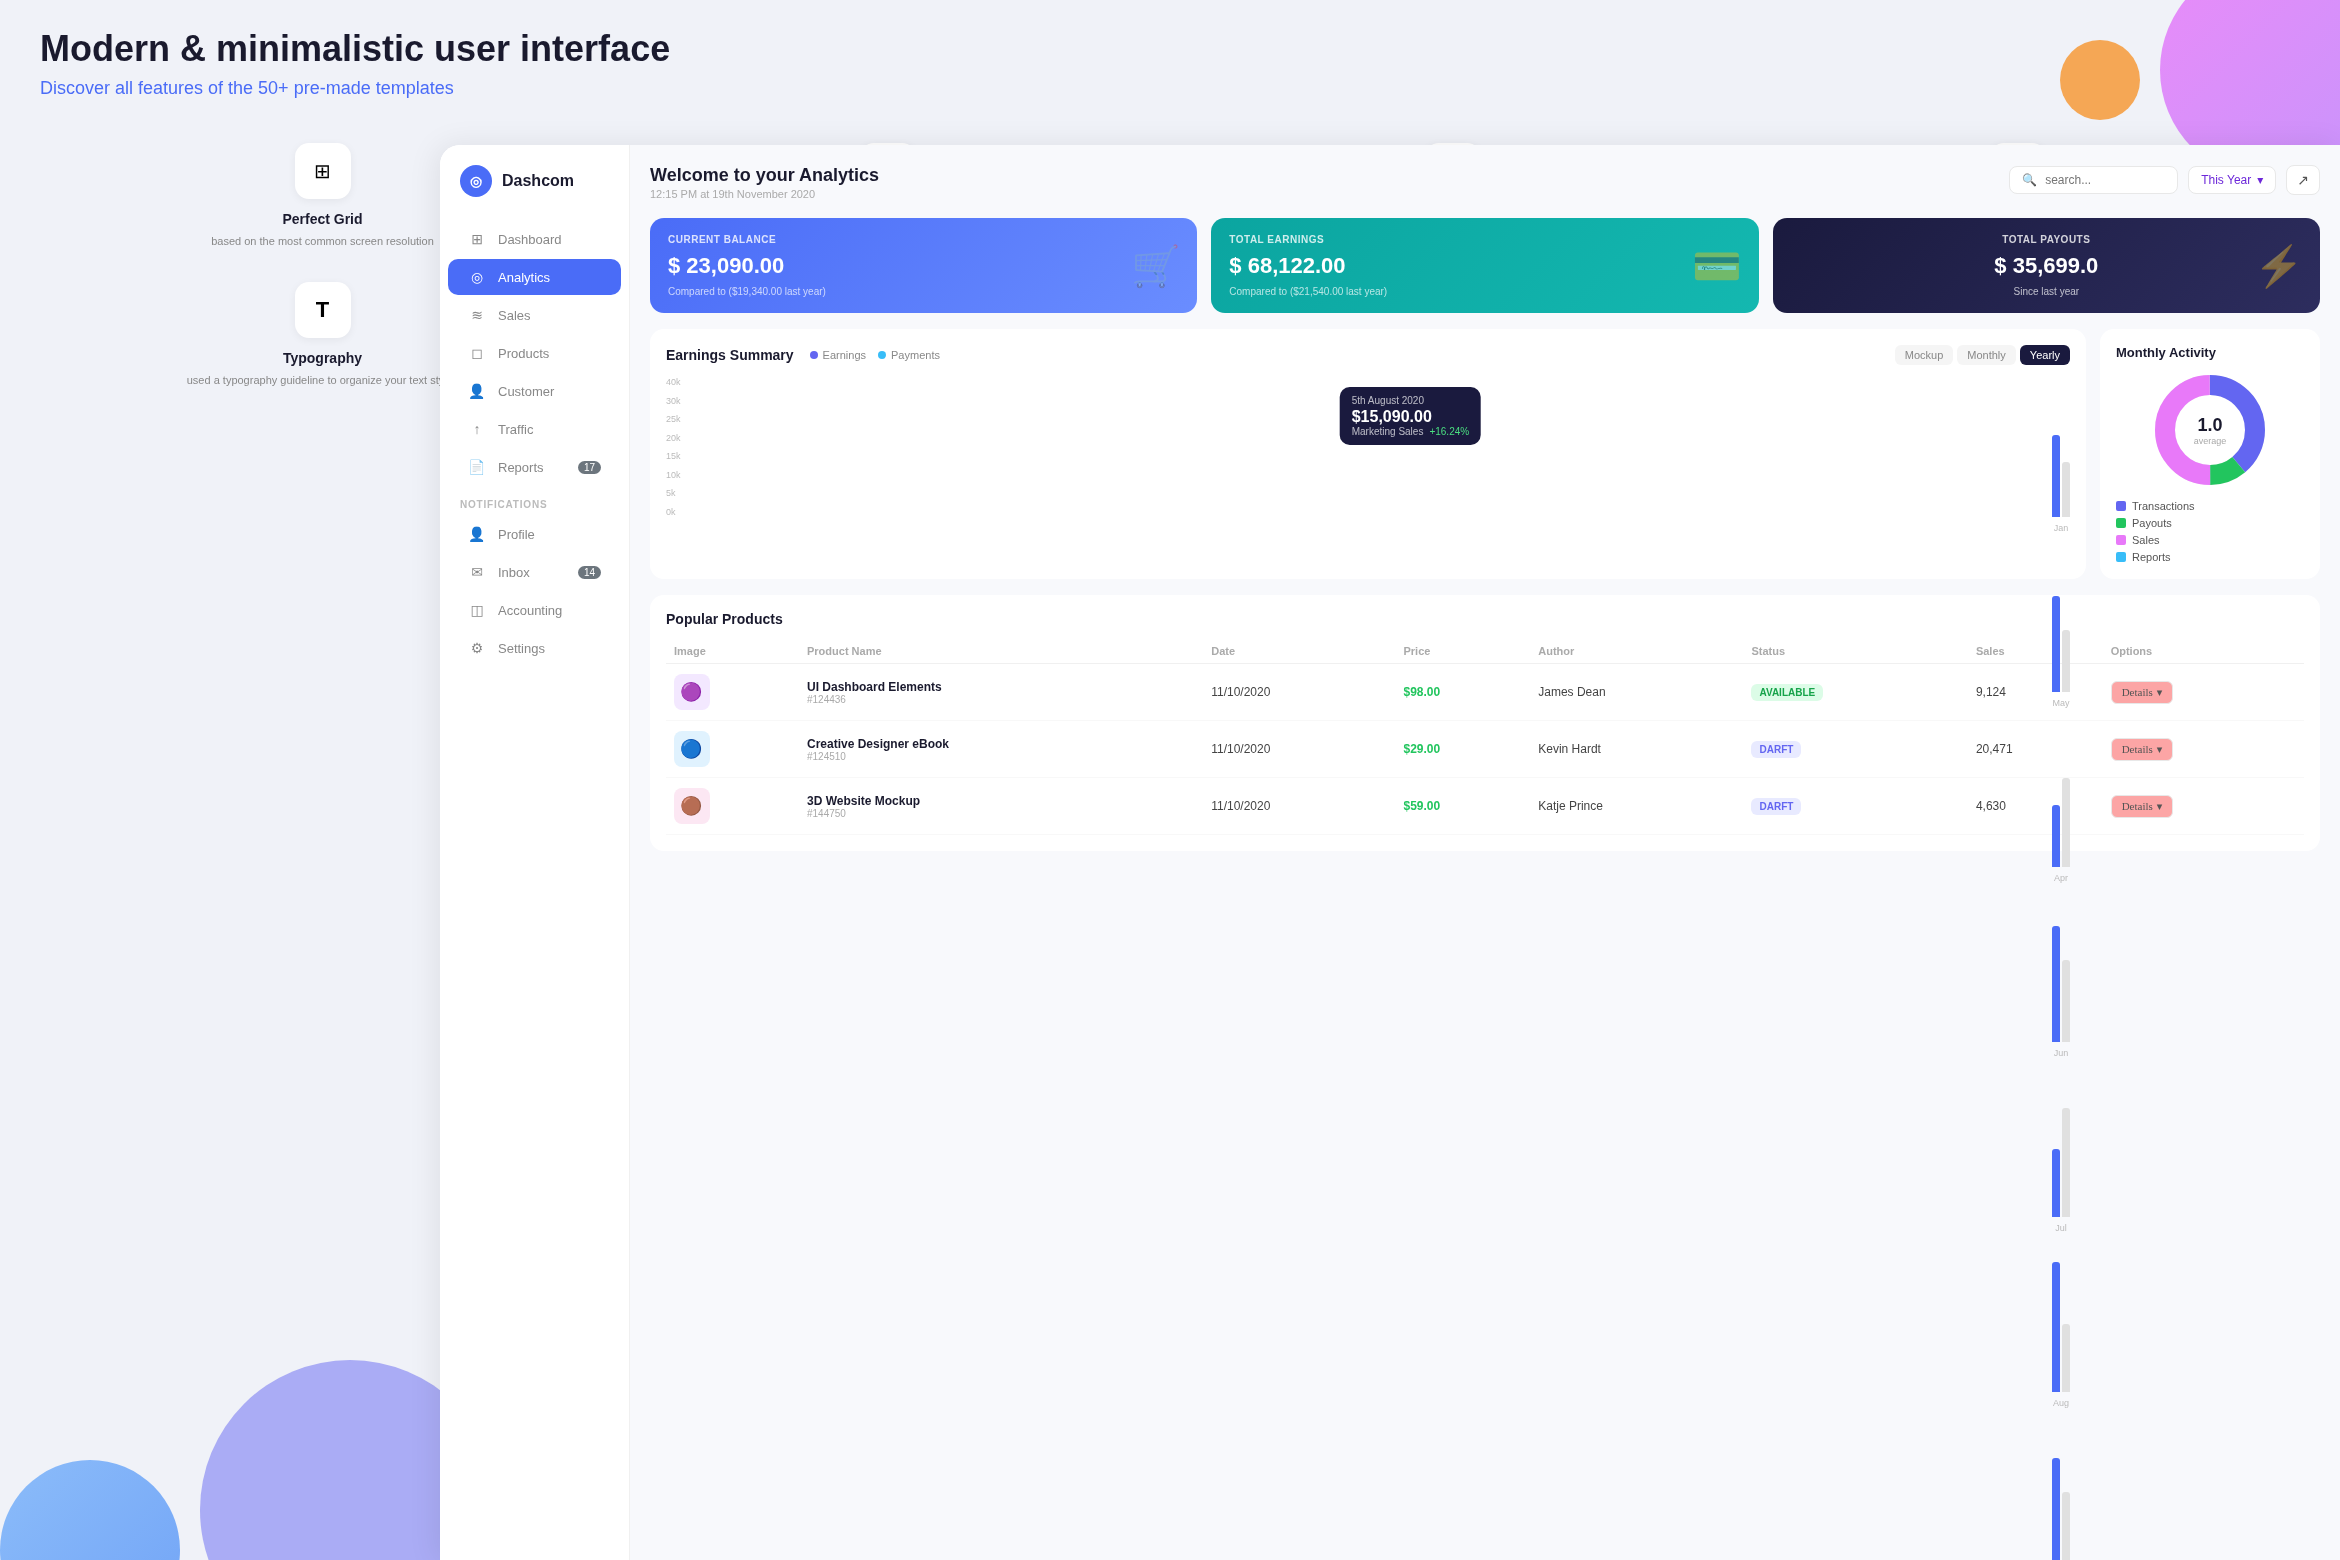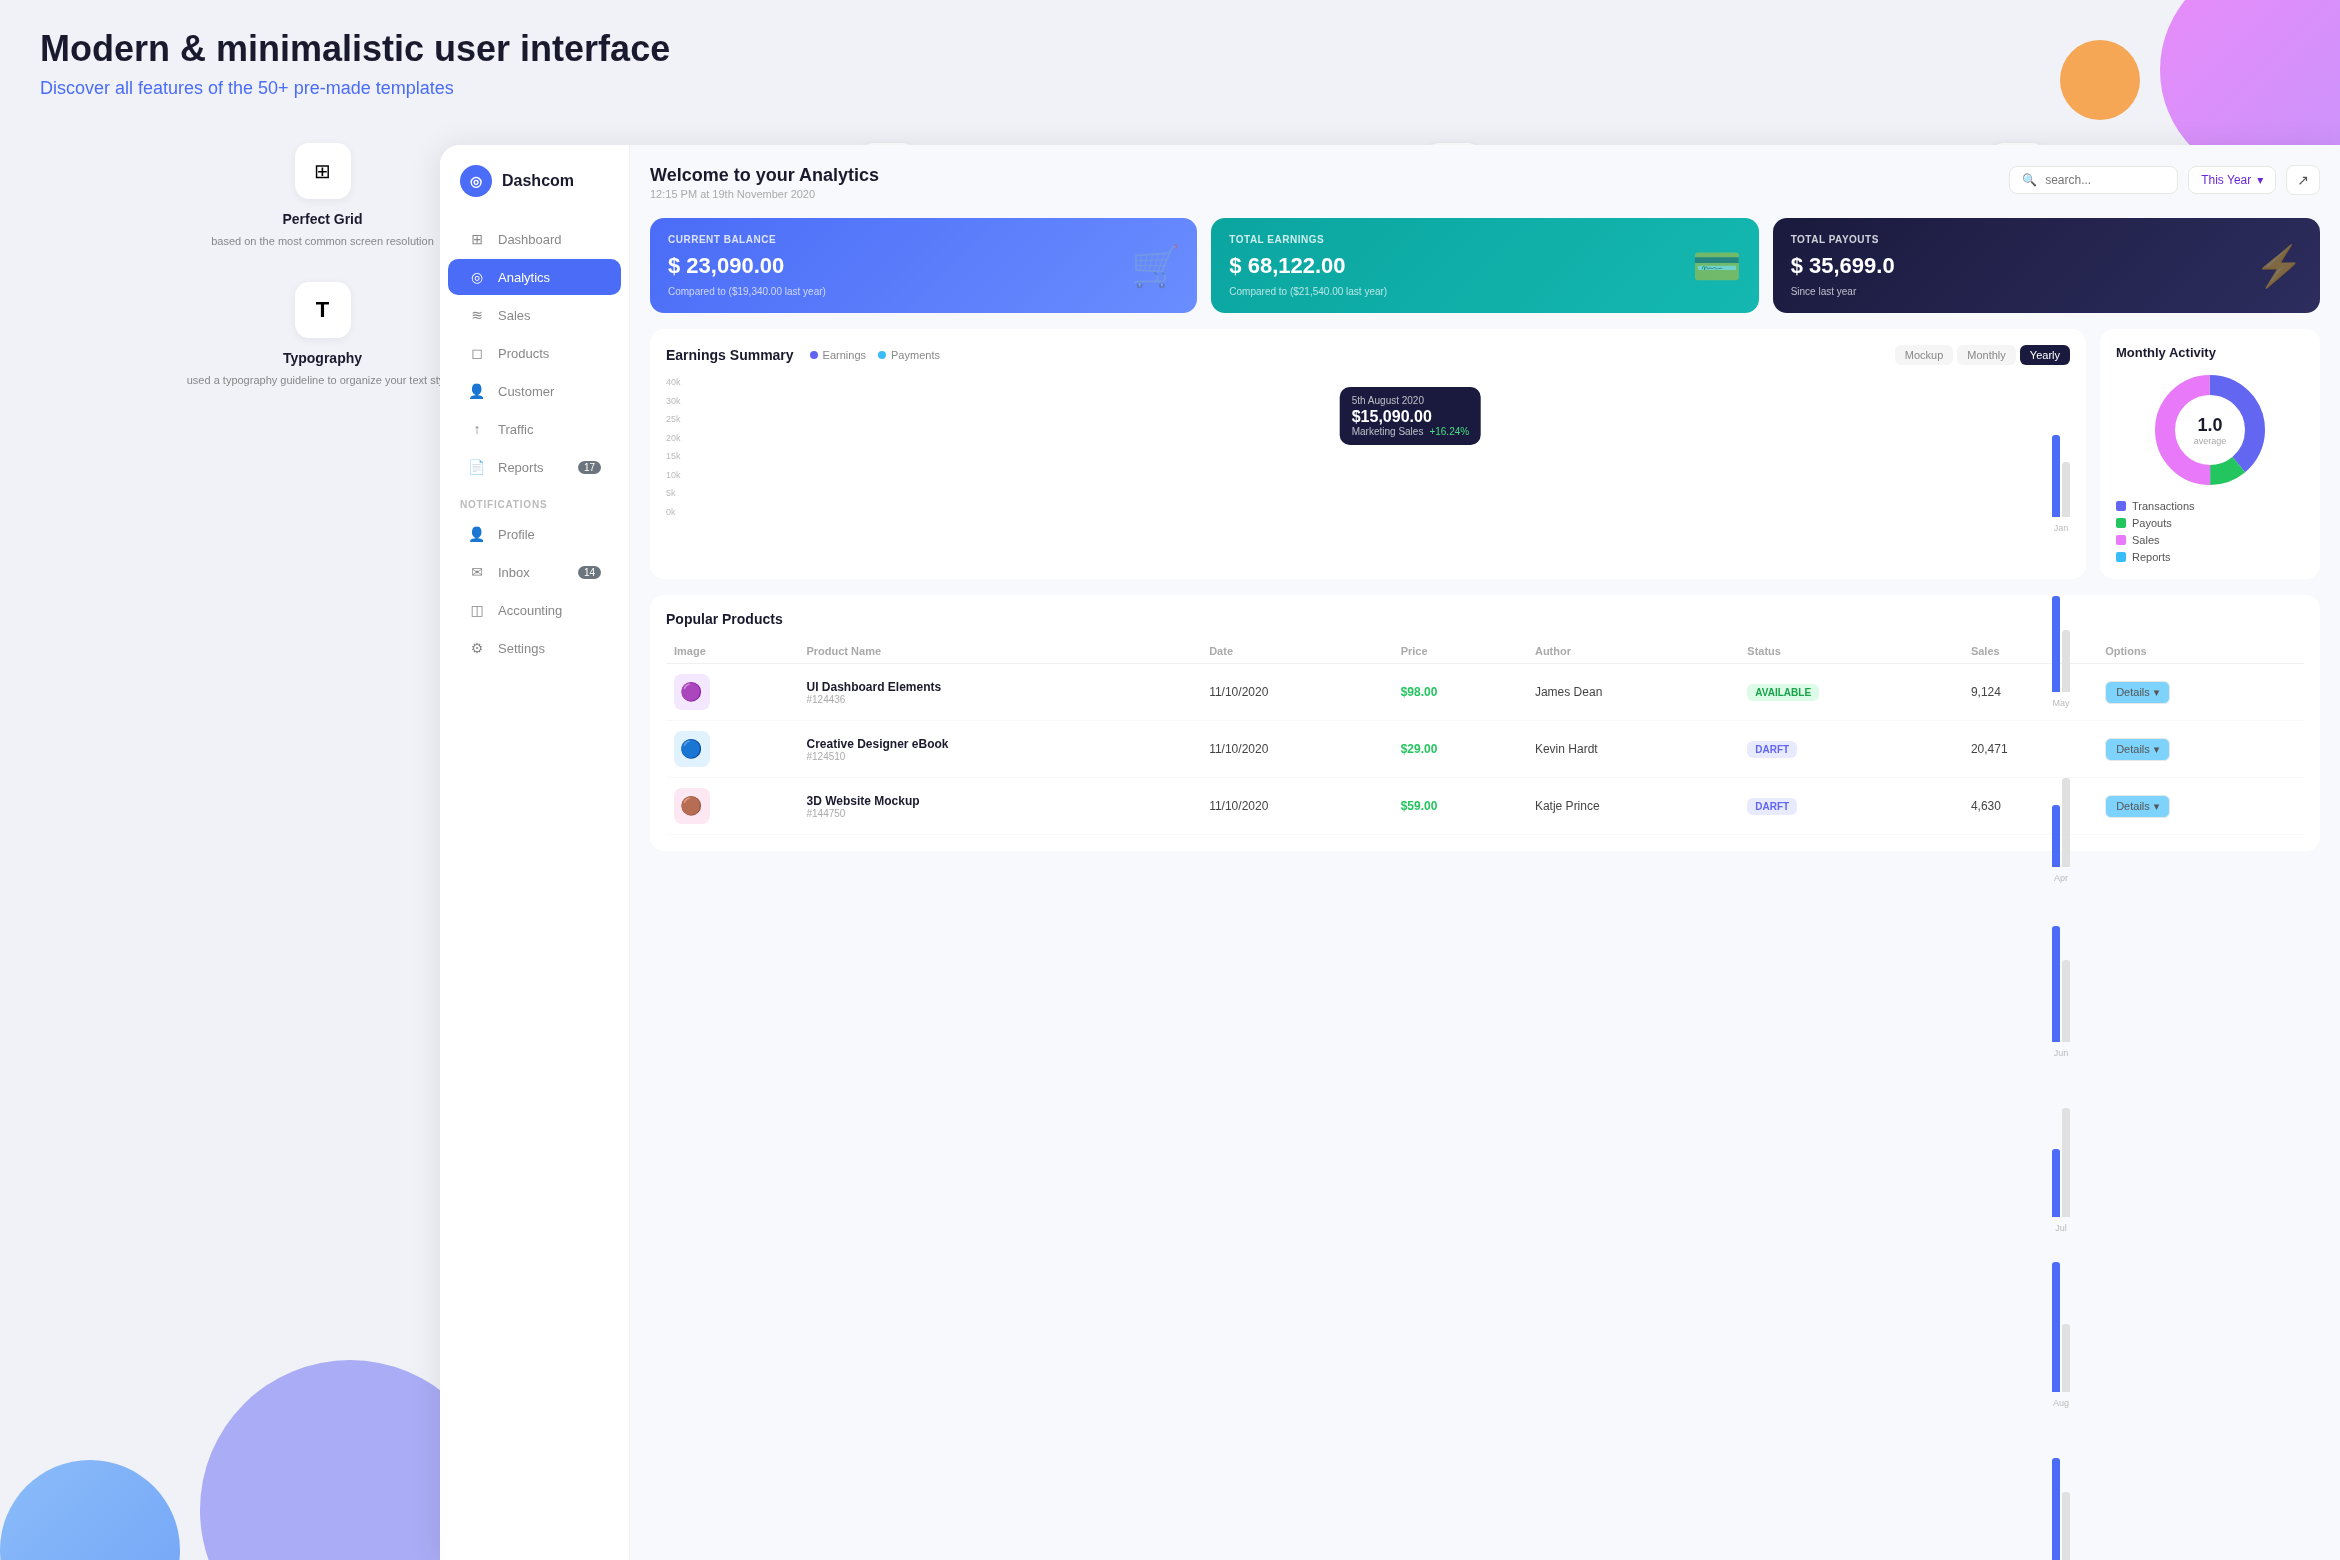--- a/index.html
+++ b/index.html
@@ -278,21 +278,21 @@
       padding: 16px 18px;
       position: relative;
       overflow: hidden;
       min-height: 95px;
       display: flex;
       flex-direction: column;
       justify-content: space-between;
     }
     .stat-card.blue { background: linear-gradient(135deg, #4a6cf7, #6a8dff); }
     .stat-card.teal { background: linear-gradient(135deg, #0ba5a0, #14b8b0); }
-    .stat-card.dark { background: linear-gradient(135deg, #1a1a3e, #2d2d5e); }
+    .stat-card.dark { background: linear-gradient(135deg, #1a1a3e, #2d2d5e); text-align: center; }
     .stat-card-label {
       font-size: 10px;
       font-weight: 700;
       color: rgba(255,255,255,0.8);
       text-transform: uppercase;
       letter-spacing: 0.5px;
     }
     .stat-card-value {
       font-size: 22px;
       font-weight: 800;
@@ -526,22 +526,23 @@
     .status-draft { background: #e8eaff; color: #6366f1; }
     .details-btn {
       display: flex;
       align-items: center;
       gap: 4px;
       padding: 4px 10px;
       border: 1px solid #e8e8e8;
       border-radius: 6px;
       font-size: 11px;
       color: #555;
-      background: #7dd3fc;
+      background: #fca5a5;
       cursor: pointer;
+      font-family: Liberation Serif, serif;
     }
 
     
     .page-container {
       position: relative;
       width: 100%;
       height: 100vh;
       overflow: hidden;
     }
     .top-content {

